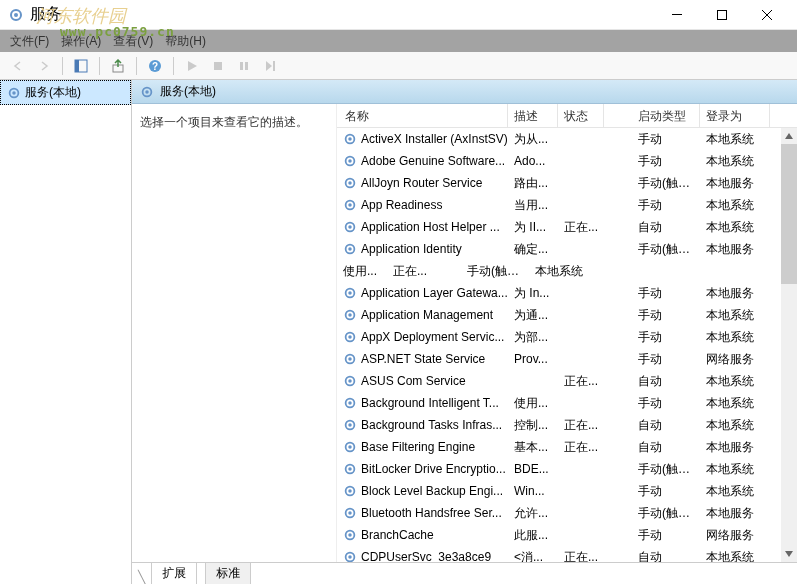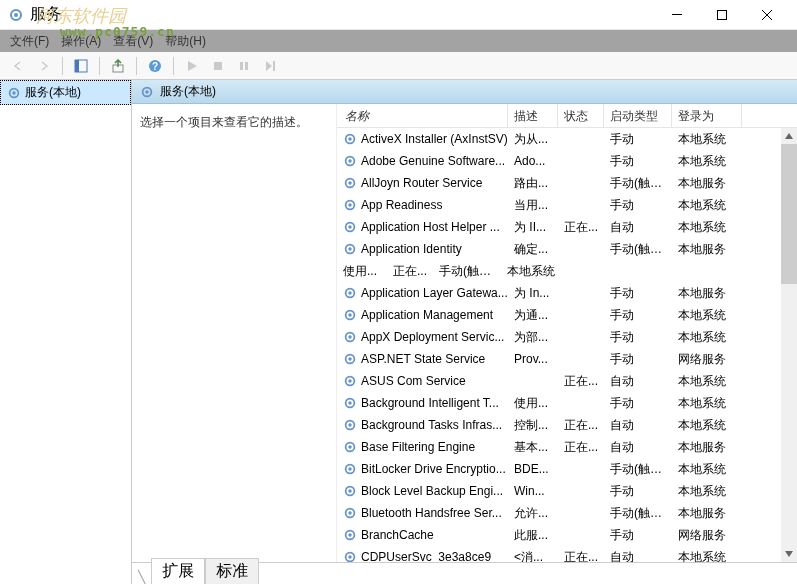--- a/index.html
+++ b/index.html
@@ -38,32 +38,32 @@
     .list-header .col { padding: 4px 6px; color: #333; border-right: 1px solid #e5e5e5; overflow: hidden; white-space: nowrap; }
     .list-body { overflow-y: auto; height: calc(100% - 24px); }
     .list-row { display: flex; height: 22px; align-items: center; }
     .list-row .col { padding: 2px 6px; overflow: hidden; white-space: nowrap; text-overflow: ellipsis; color: #000; }
     .list-row .name-col { display: flex; align-items: center; }
     .list-row .icon-gear { width: 14px; height: 14px; margin-right: 4px; flex-shrink: 0; }
     
     .col-name { width: 171px; }
     .col-desc { width: 50px; }
     .col-status { width: 46px; }
-    .col-startup { width: 68px; }
+    .col-startup { width: 68px; margin-left: 28px; }
     .col-logon { width: 70px; }
     
-    .list-header .col-name { padding-left: 8px; font-style: italic; }
+    .list-header .col-name { padding-left: 8px; }
     
     .scrollbar { width: 16px; background: #f0f0f0; position: absolute; right: 0; top: 24px; bottom: 0; display: flex; flex-direction: column; }
     .scroll-btn { height: 16px; background: #f0f0f0; display: flex; align-items: center; justify-content: center; cursor: pointer; }
     .scroll-track { flex: 1; background: #f0f0f0; position: relative; }
     .scroll-thumb { position: absolute; top: 0; width: 100%; height: 140px; background: #cdcdcd; }
     
     .tabs-row { height: 22px; display: flex; align-items: flex-end; border-top: 1px solid #ccc; padding-left: 6px; background: #fff; }
-    .tab { padding: 2px 10px; border: 1px solid #ccc; border-bottom: none; margin-right: 0; font-size: 16px; cursor: pointer; background: #f0f0f0; }
+    .tab { padding: 2px 10px; border: 1px solid #ccc; border-bottom: none; margin-right: 8px; font-size: 12px; cursor: pointer; background: #f0f0f0; }
     .tab.active { background: #fff; }
     .tab-slash { color: #999; margin-right: 6px; }
     
     
     .icon-gear svg { width: 100%; height: 100%; }
   </style>
 </head>
 <body>
 
 <div class="titlebar">

